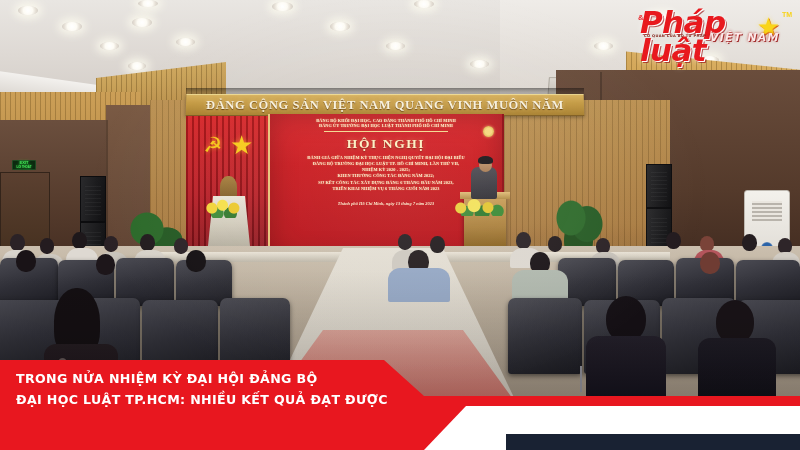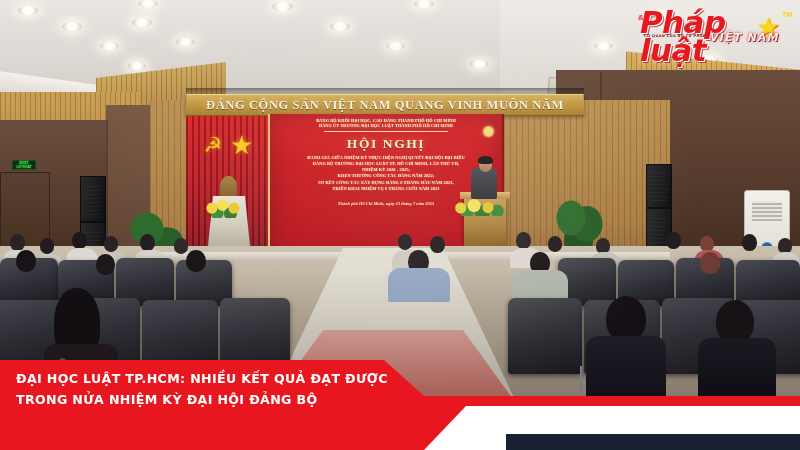--- a/index.html
+++ b/index.html
@@ -603,17 +603,17 @@
     <div class="logo-sub">CƠ QUAN CỦA BỘ TƯ PHÁP</div>
     <div class="logo-vn">VIỆT NAM</div>
   </div>
 
   <div class="banner-red"></div>
   <div class="banner-white2"></div>
   <div class="banner-white"></div>
   <div class="banner-navy"></div>
 
   <div class="headline">
+    <div>TRONG NỬA NHIỆM KỲ ĐẠI HỘI ĐẢNG BỘ</div>
     <div>ĐẠI HỌC LUẬT TP.HCM: NHIỀU KẾT QUẢ ĐẠT ĐƯỢC</div>
-    <div>TRONG NỬA NHIỆM KỲ ĐẠI HỘI ĐẢNG BỘ</div>
   </div>
 
 </div>
 
 </body></html>

